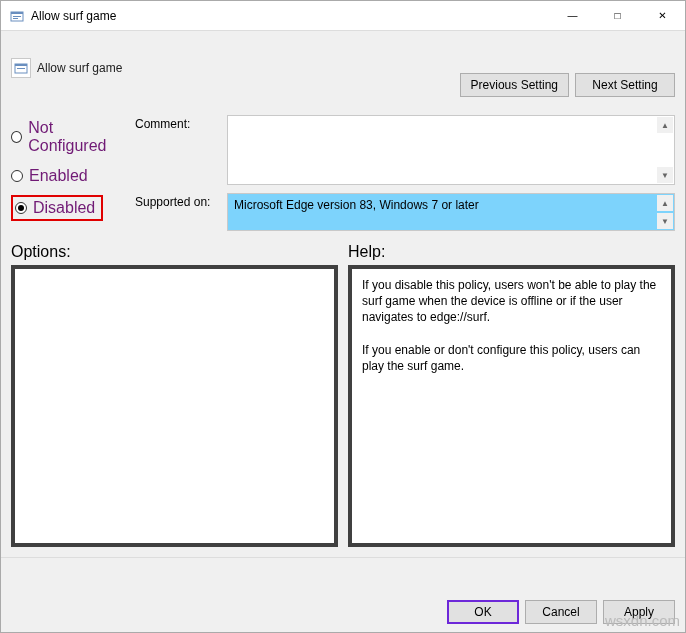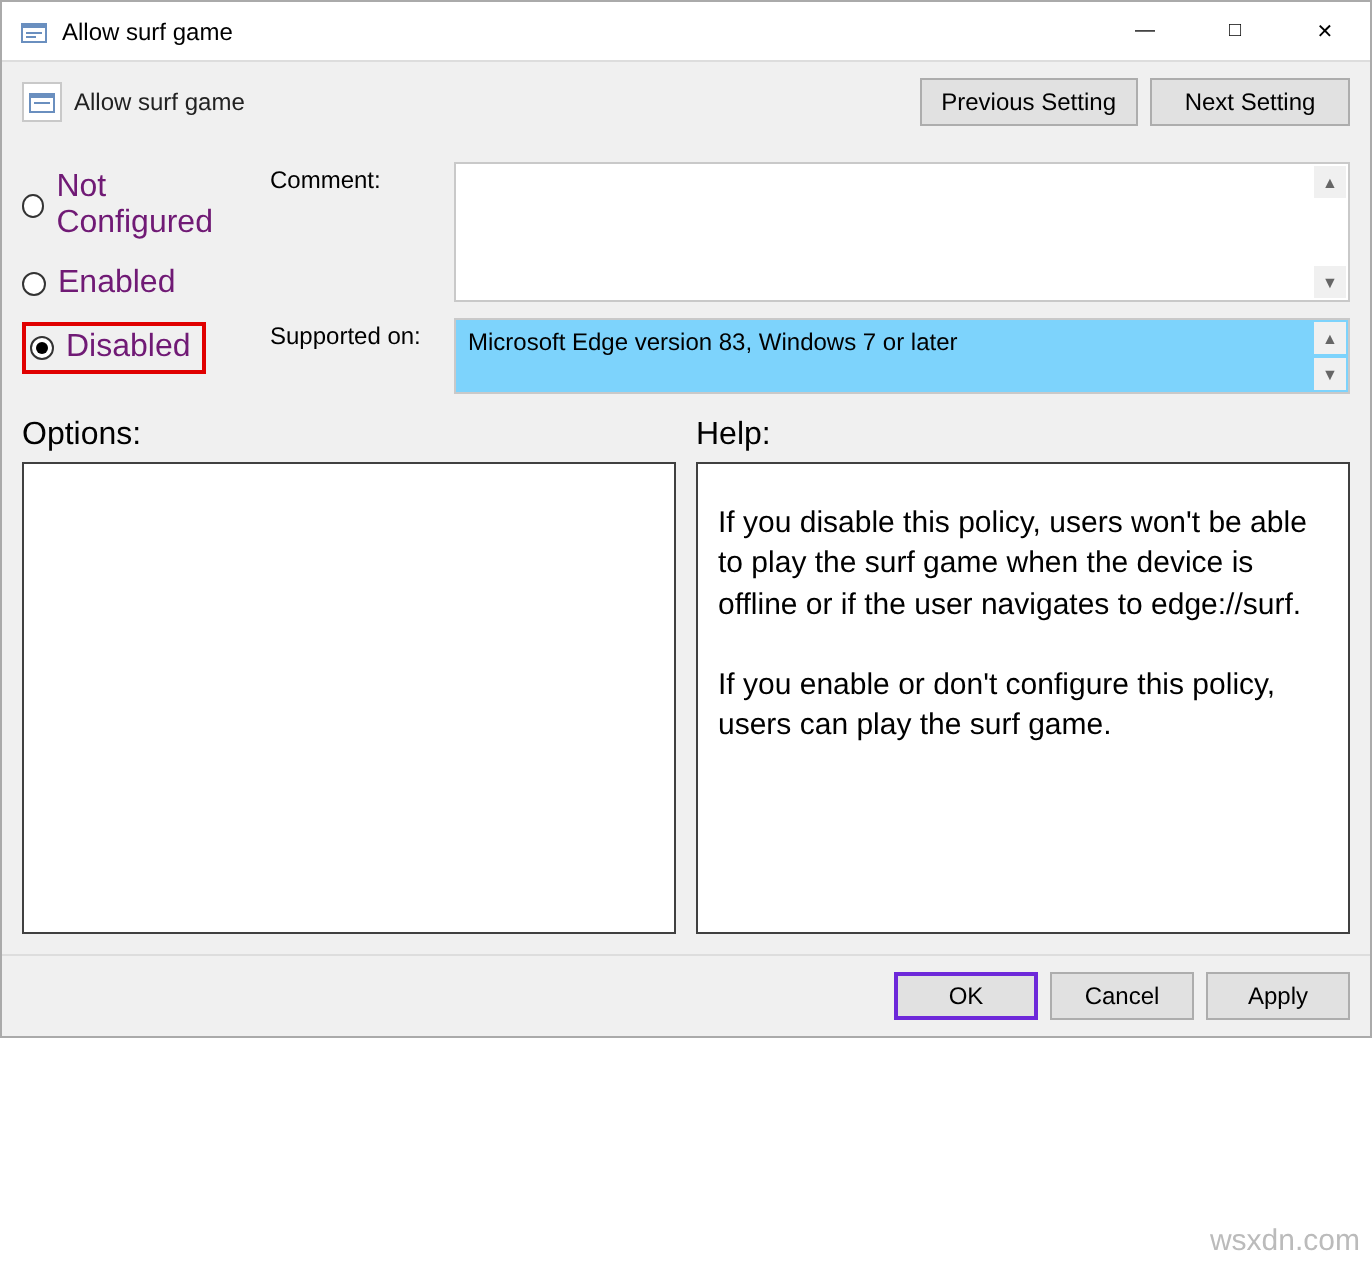--- a/index.html
+++ b/index.html
@@ -9,21 +9,21 @@
     font-family: "Segoe UI", Tahoma, sans-serif;
     font-size: 12px;
     background: #fff;
     width: 686px;
     height: 633px;
     overflow: hidden;
     position: relative;
   }
   .window {
     width: 686px;
-    height: 519px;
+    height: 633px;
     border: 1px solid #aaa;
     background: #fff;
     display: flex;
     flex-direction: column;
   }
   .titlebar {
     height: 30px;
     display: flex;
     align-items: center;
     border-bottom: 1px solid #ddd;
@@ -77,20 +77,21 @@
   .nav-buttons { display: flex; gap: 6px; }
   .std-btn {
     min-width: 100px;
     height: 24px;
     border: 1px solid #adadad;
     background: #e1e1e1;
     font-size: 12px;
     color: #000;
     padding: 0 10px;
     cursor: default;
+    margin-top: 34px;
   }
   .std-btn.primary { border: 2px solid #6d28d9; }
   .upper-grid {
     display: grid;
     grid-template-columns: 120px 88px 1fr;
     grid-template-rows: auto auto;
     column-gap: 4px;
     row-gap: 8px;
     margin-bottom: 12px;
   }
@@ -157,24 +158,24 @@
     gap: 10px;
     flex: 1;
     min-height: 0;
   }
   .col {
     display: flex; flex-direction: column; flex: 1; min-width: 0;
   }
   .col-label { font-size: 16px; margin-bottom: 4px; color:#000;}
   .panel {
     flex: 1;
-    border: 1px solid #404040;
-    background: #fff;
-    padding: 20px 10px;
-    font-size: 15px;
+    border: 4px solid #404040;
+    background: #fff;
+    padding: 8px 10px;
+    font-size: 12px;
     color: #000;
     overflow: hidden;
     white-space: pre-wrap;
     line-height: 1.35;
   }
   .footer {
     display: flex;
     justify-content: flex-end;
     gap: 6px;
     padding: 8px 10px;

